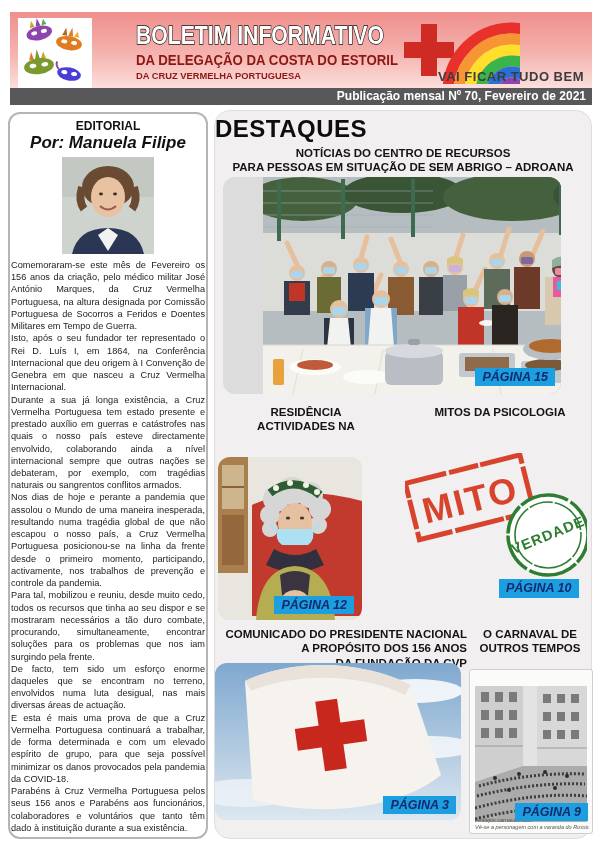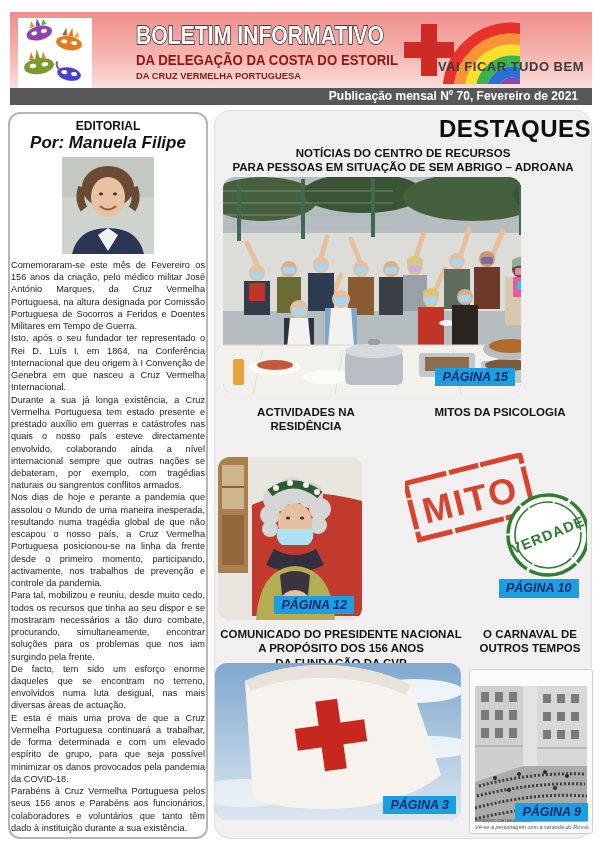--- a/index.html
+++ b/index.html
@@ -6,39 +6,39 @@
   .page{position:relative;width:600px;height:849px;background:#ffffff;margin:0 auto;
         font-family:"Liberation Sans","DejaVu Sans",sans-serif;overflow:hidden;}
 
   
   .banner{position:absolute;left:10px;top:12px;width:582px;height:76px;
           background:linear-gradient(180deg,#ef8f8c 0%,#f5b3af 55%,#fbdfdc 100%);overflow:hidden;}
   .masks-box{position:absolute;left:8px;top:6px;width:74px;height:70px;background:#ffffff;}
   .masthead-text{position:absolute;left:126px;top:8px;}
   .cross-mark{position:absolute;left:394px;top:12px;}
   .rainbow{position:absolute;right:72px;bottom:0;}
-  .slogan{position:absolute;right:8px;bottom:14px;font-size:13px;font-weight:700;color:#3c3c3c;letter-spacing:.5px;}
+  .slogan{position:absolute;right:8px;bottom:4px;font-size:13px;font-weight:700;color:#3c3c3c;letter-spacing:.5px;}
   .issue-bar{position:absolute;left:10px;top:88px;width:582px;height:17px;background:#58585a;
              color:#ffffff;font-size:12px;font-weight:700;text-align:right;line-height:17px;
-             padding-right:14px;box-sizing:border-box;}
+             padding-right:6px;box-sizing:border-box;}
 
   
   .editorial{position:absolute;left:8px;top:112px;width:200px;height:727px;
              border:2px solid #b5b5b5;border-radius:12px;box-sizing:border-box;
              padding:5px 1px;background:#fff;overflow:hidden;}
   .ed-head{font-size:12px;font-weight:700;text-align:center;color:#111;}
   .ed-byline{font-size:17px;font-weight:700;font-style:italic;text-align:center;color:#111;}
   .ed-portrait{width:92px;height:97px;margin:4px auto 5px auto;overflow:hidden;}
   .ed-text{font-size:9.2px;line-height:1.33;color:#1c1c1c;text-align:justify;}
   .ed-text p{margin:0;}
 
   
   .panel{position:absolute;left:214px;top:110px;width:378px;height:729px;
          background:#f1eff0;border:1px solid #e0dddd;border-radius:16px;box-sizing:border-box;}
-  .dq-head{position:absolute;top:4px;left:0;width:100%;text-align:right;
+  .dq-head{position:absolute;top:4px;left:0;width:100%;text-align:left;
            font-size:24px;font-weight:700;color:#0d0d0d;letter-spacing:.5px;}
   .dq-sub{position:absolute;top:36px;left:0;width:100%;text-align:center;
           font-size:11.5px;font-weight:700;color:#141414;line-height:1.1;}
   .story-title{position:absolute;text-align:center;font-size:11.5px;font-weight:700;
                color:#141414;line-height:1.25;}
   .photo{position:absolute;border-radius:12px;overflow:hidden;background:#dcdcdc;}
   .pg-label{position:absolute;background:#1b9fe0;color:#15296b;font-weight:700;font-style:italic;
             font-size:12.5px;line-height:1;padding:3px 7px;white-space:nowrap;z-index:5;}
   .polaroid{position:absolute;background:#fbfbf9;border:1px solid #cfcfcf;border-radius:3px;
             box-sizing:border-box;padding:16px 5px 0 5px;}
@@ -153,21 +153,21 @@
       <p>Parabéns à Cruz Vermelha Portuguesa pelos seus 156 anos e Parabéns aos funcionários, colaboradores e voluntários que tanto têm dado à instituição durante a sua existência.</p>
     </div>
   </div>
 
   <div class="panel">
 
     <div class="dq-head">DESTAQUES</div>
     <div class="dq-sub" style="top:36px;">NOTÍCIAS DO CENTRO DE RECURSOS</div>
     <div class="dq-sub" style="top:50px;">PARA PESSOAS EM SITUAÇÃO DE SEM ABRIGO – ADROANA</div>
 
-    <div class="photo" style="left:8px;top:66px;width:298px;height:217px;">
+    <div class="photo" style="left:8px;top:66px;width:298px;height:217px;padding-left:40px;">
       <svg width="363" height="217" viewBox="0 0 363 217">
         <rect width="363" height="217" fill="#b6bdc1"></rect>
         <ellipse cx="40" cy="22" rx="55" ry="22" fill="#44603c"></ellipse>
         <ellipse cx="140" cy="16" rx="60" ry="20" fill="#3a5436"></ellipse>
         <ellipse cx="250" cy="20" rx="70" ry="24" fill="#44603c"></ellipse>
         <ellipse cx="335" cy="18" rx="45" ry="20" fill="#395238"></ellipse>
         <rect x="318" y="26" width="34" height="26" fill="#c8b7a4"></rect>
         <rect x="322" y="30" width="5" height="6" fill="#7a6a58"></rect>
           <rect x="332" y="30" width="5" height="6" fill="#7a6a58"></rect>
           <rect x="342" y="30" width="5" height="6" fill="#7a6a58"></rect>
@@ -313,22 +313,22 @@
         <ellipse cx="288" cy="172" rx="28" ry="11" fill="#b9bec4"></ellipse>
           <ellipse cx="288" cy="169" rx="22" ry="7" fill="#b06a2e"></ellipse>
         <rect x="318" y="168" width="30" height="12" rx="2" fill="#37a8d8"></rect>
         <ellipse cx="340" cy="196" rx="18" ry="6" fill="#fbfbf8"></ellipse>
           <ellipse cx="340" cy="194" rx="11" ry="3.5" fill="#6d4a30"></ellipse>
       </svg>
       <div class="pg-label" style="right:6px;bottom:8px;">PÁGINA 15</div>
     </div>
 
     <div class="story-title" style="left:6px;top:294px;width:170px;">
+      <div>RESIDÊNCIA</div>
       <div>ACTIVIDADES NA</div>
-      <div>RESIDÊNCIA</div>
     </div>
     <div class="story-title" style="left:196px;top:294px;width:178px;">MITOS DA PSICOLOGIA</div>
 
     <div class="photo" style="left:3px;top:346px;width:144px;height:163px;">
       <svg width="151" height="163" viewBox="0 0 151 163">
         <rect width="151" height="163" fill="#e9e5df"></rect>
         <rect x="0" y="0" width="30" height="116" fill="#a97f4e"></rect>
         <rect x="4" y="8" width="22" height="44" fill="#cdb58e"></rect>
           <line x1="4" y1="30" x2="26" y2="30" stroke="#8a6238" stroke-width="2"></line>
         <rect x="4" y="58" width="22" height="50" fill="#94683c"></rect>
@@ -375,21 +375,21 @@
         <text x="106" y="84" font-family="Liberation Serif, DejaVu Serif, serif" font-size="20" font-weight="bold" fill="#1c1c1c">ou</text>
         <g>
           <circle cx="143" cy="82" r="40" fill="#ffffff" stroke="#2e7d32" stroke-width="3.5" stroke-dasharray="30 2 50 3 40 2"></circle>
           <circle cx="143" cy="82" r="33" fill="none" stroke="#2e7d32" stroke-width="1.6" stroke-dasharray="24 2 40 2"></circle>
           <text x="143" y="87" text-anchor="middle" transform="rotate(-22 143 82)" font-family="Liberation Sans, DejaVu Sans, sans-serif" font-size="14.5" font-weight="bold" fill="#2e7d32" letter-spacing="1">VERDADE</text>
         </g>
       </svg>
     </div>
     <div class="pg-label" style="left:284px;top:468px;">PÁGINA 10</div>
 
-    <div class="story-title" style="left:0px;top:516px;width:252px;">
+    <div class="story-title" style="left:0px;top:516px;width:252px;text-align:right;">
       <div>COMUNICADO DO PRESIDENTE NACIONAL</div>
       <div>A PROPÓSITO DOS 156 ANOS</div>
       <div>DA FUNDAÇÃO DA CVP</div>
     </div>
     <div class="story-title" style="left:252px;top:516px;width:126px;">
       <div>O CARNAVAL DE</div>
       <div>OUTROS TEMPOS</div>
     </div>
 
     <div class="photo" style="left:0px;top:552px;width:246px;height:157px;">

